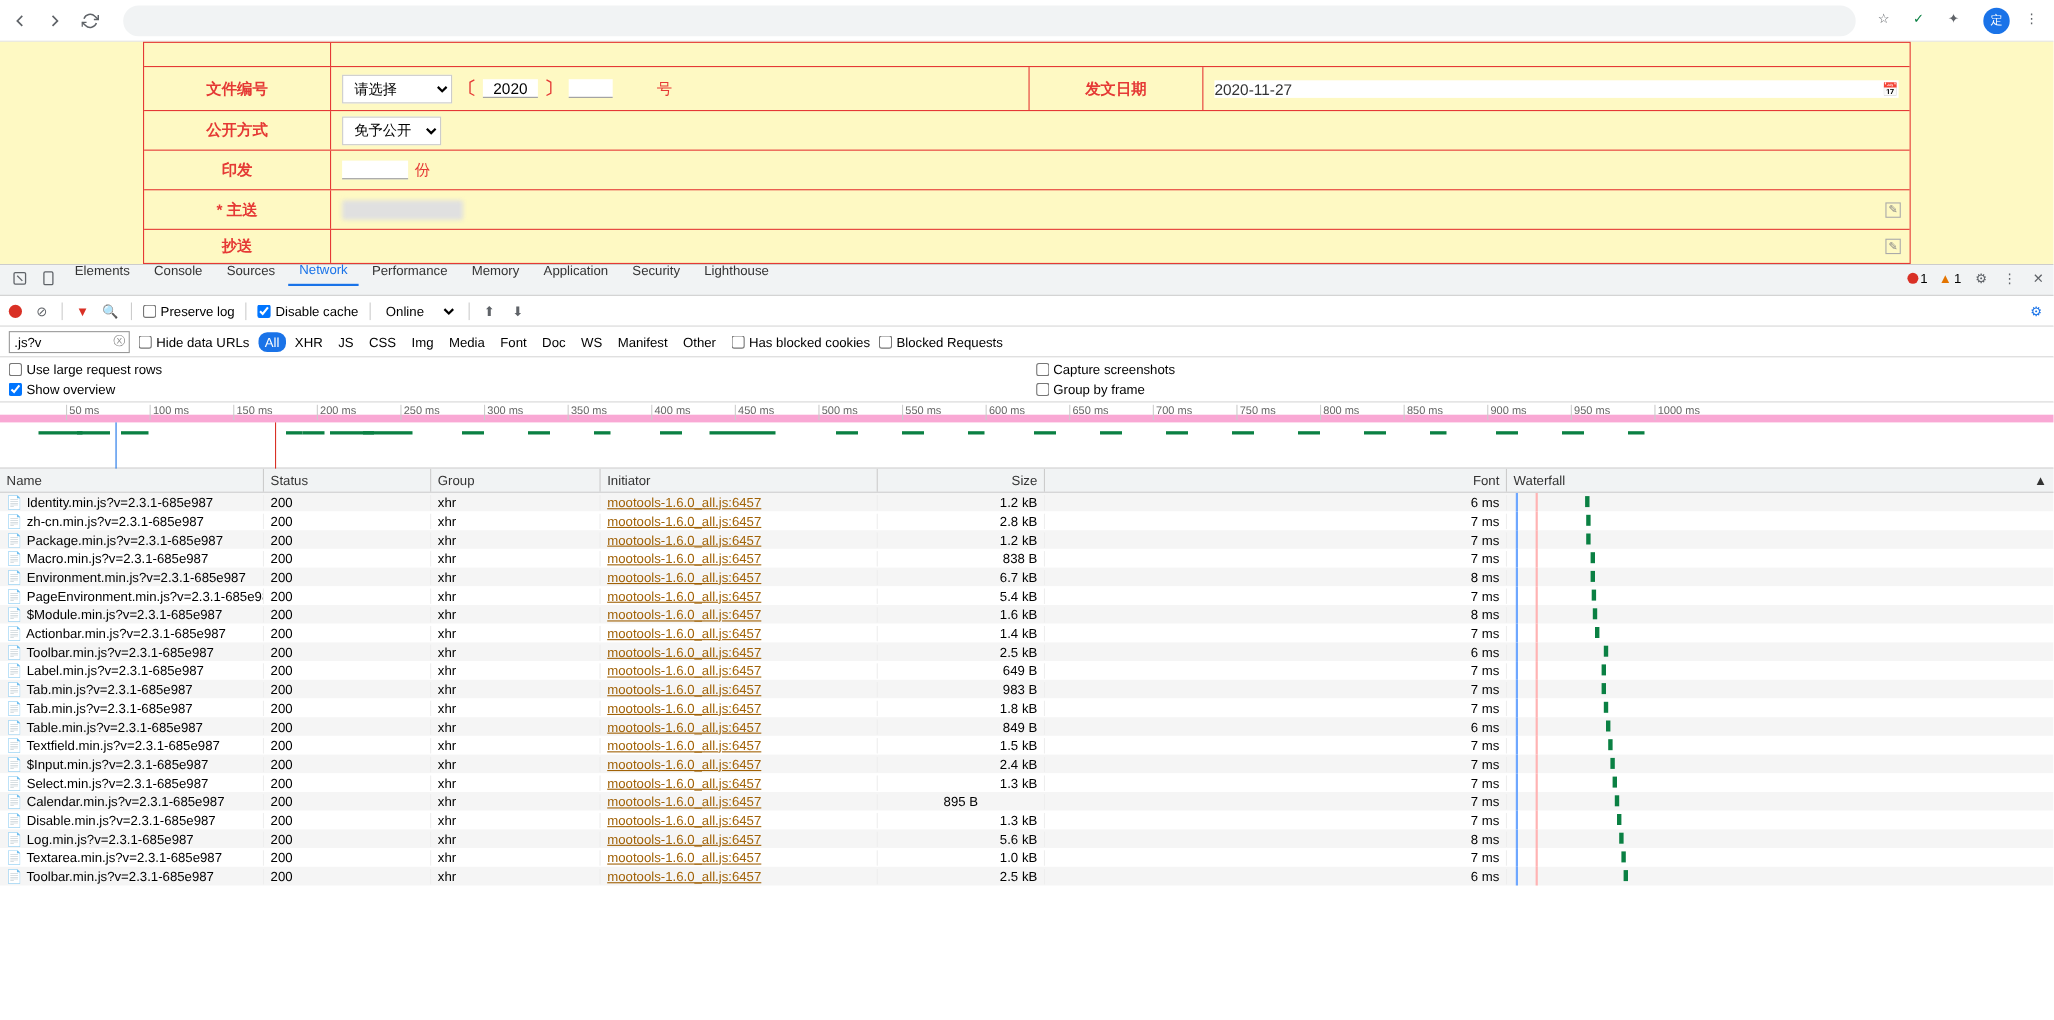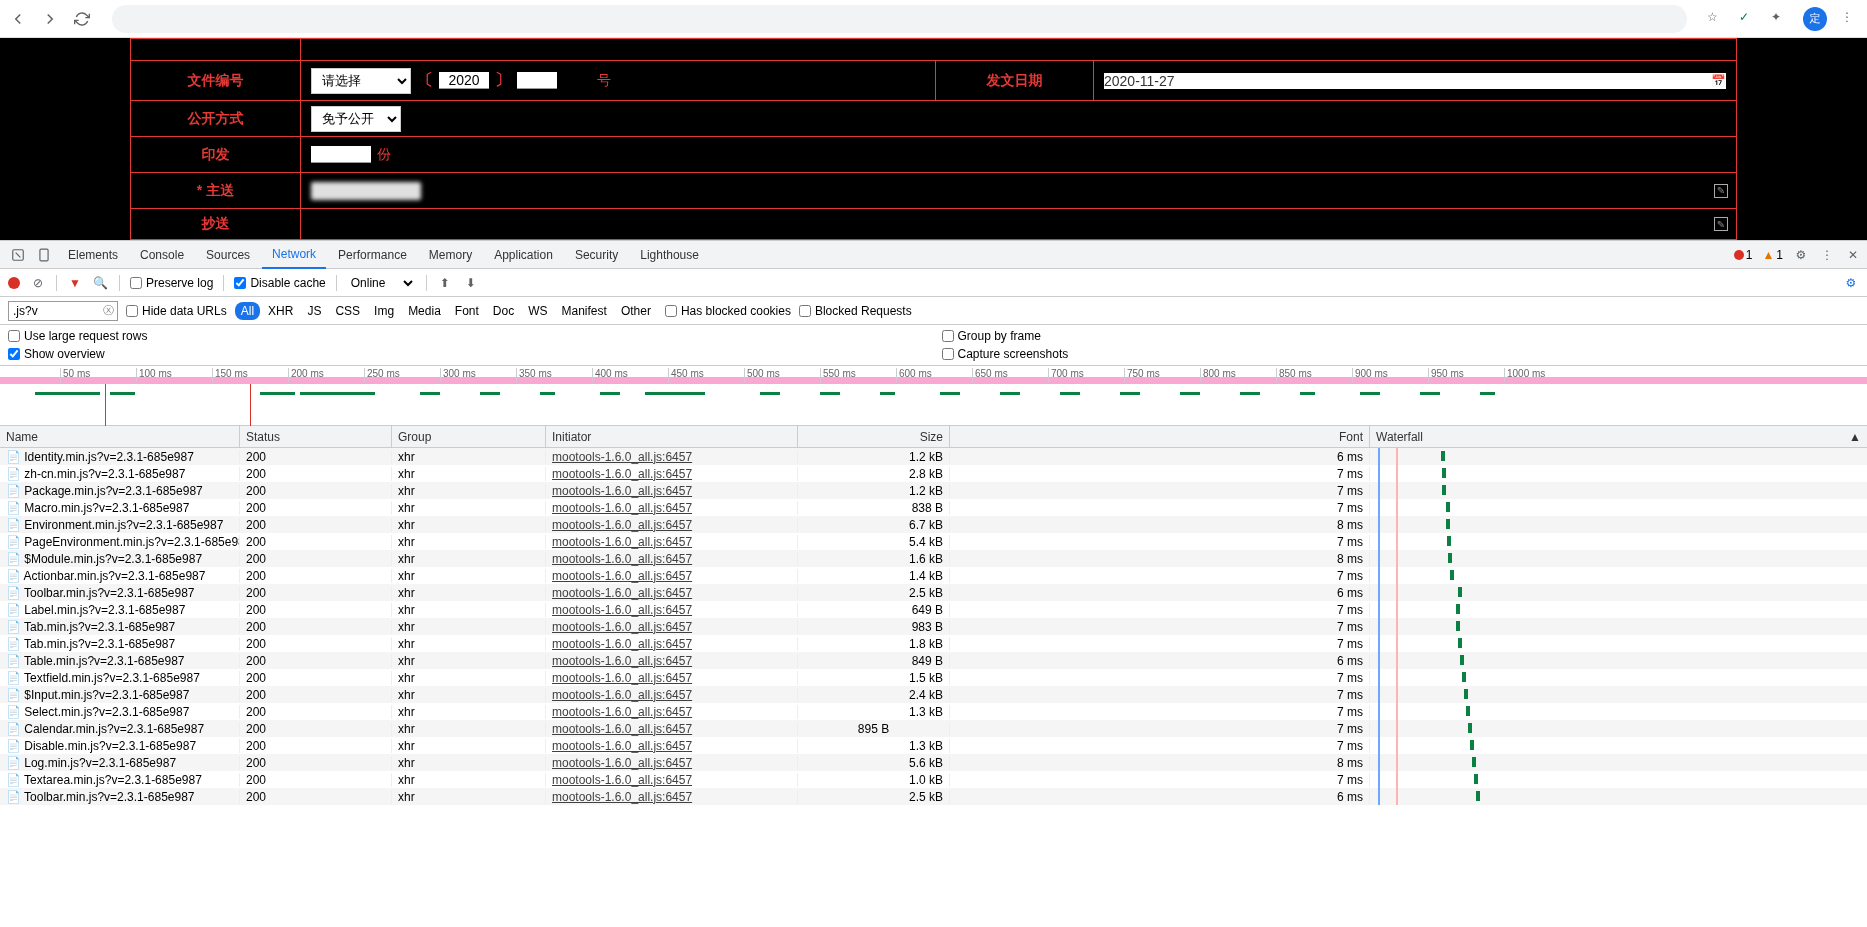--- a/index.html
+++ b/index.html
@@ -4,39 +4,39 @@
 <style>
 *{margin:0;padding:0;box-sizing:border-box;font-family:-apple-system,BlinkMacSystemFont,"Segoe UI",Arial,sans-serif;font-size:12px}
 body{background:#fff;width:1867px;height:927px;overflow:hidden;display:flex;flex-direction:column}
 .topbar{height:38px;display:flex;align-items:center;padding:0 8px;gap:12px;border-bottom:1px solid #e0e0e0}
 .nav-btn{width:20px;height:20px;display:flex;align-items:center;justify-content:center;color:#5f6368;cursor:pointer}
 .url-bar{flex:1;height:28px;background:#f1f3f4;border-radius:14px;margin:0 8px}
 .top-icons{display:flex;gap:14px;align-items:center}
 .ext-icon{width:18px;height:18px;color:#5f6368}
 .avatar{width:24px;height:24px;border-radius:50%;background:#1a73e8;color:#fff;display:flex;align-items:center;justify-content:center;font-size:11px}
 
-.page{flex:0 0 auto;padding:0 50px;background:#000000}
+.page{flex:0 0 auto;padding:0 50px;background:#fef9c3}
 .form-wrap{margin-left:80px;margin-right:80px;border:1px solid #e53935}
 .row{display:flex;border-bottom:1px solid #e53935}
 .row:last-child{border-bottom:none}
 .lbl{color:#e53935;font-weight:bold;font-size:14px;display:flex;align-items:center;justify-content:center;border-right:1px solid #e53935;flex-shrink:0}
 .lbl-w1{width:170px}
 .cell{flex:1;display:flex;align-items:center;padding:6px 10px;position:relative}
 .cell-border-r{border-right:1px solid #e53935}
 .sel{height:26px;border:1px solid #ccc;background:#fff;padding:0 6px;font-size:13px}
 .bracket{color:#e53935;font-size:16px;font-weight:bold;margin:0 6px}
 .yr{border:none;border-bottom:1px solid #999;width:50px;text-align:center;font-size:14px}
 .hao{color:#e53935;font-size:14px;margin-left:40px}
 .date-in{border:none;font-size:14px;color:#333;flex:1}
 .cal-ico{position:absolute;right:10px;color:#888}
 .blur{display:inline-block;width:110px;height:18px;background:#e0e0e0;filter:blur(2px);border-radius:2px}
 .check-ico{position:absolute;right:8px;color:#888;border:1px solid #aaa;width:14px;height:14px;display:flex;align-items:center;justify-content:center;font-size:10px}
 
 .dt{flex:1;display:flex;flex-direction:column;border-top:1px solid #ccc;min-height:0}
-.dt-tabs{display:flex;align-items:center;height:28px;border-bottom:1px solid #ccc;padding:8px 6px;gap:2px;background:#f1f3f4}
+.dt-tabs{display:flex;align-items:flex-end;height:28px;border-bottom:1px solid #ccc;padding:8px 6px;gap:2px;background:#f1f3f4}
 .dt-tab-ico{width:24px;display:flex;justify-content:center;color:#5f6368}
 .dt-tab{padding:0 10px;height:28px;display:flex;align-items:center;color:#333;cursor:pointer}
 .dt-tab.active{color:#1a73e8;border-bottom:2px solid #1a73e8}
 .dt-right{margin-left:auto;display:flex;gap:10px;align-items:center}
 .warn-badge{display:flex;align-items:center;gap:2px}
 .err-dot{width:10px;height:10px;border-radius:50%;background:#d93025;display:inline-block}
 .warn-tri{color:#e37400}
 
 .dt-toolbar{display:flex;align-items:center;height:28px;border-bottom:1px solid #ccc;padding:0 8px;gap:10px;background:#fff}
 .rec{width:12px;height:12px;border-radius:50%;background:#d93025}
@@ -74,21 +74,21 @@
 .col-init{width:252px}
 .col-size{width:152px;justify-content:flex-end}
 .col-time{width:420px;justify-content:flex-end}
 .col-wf{flex:1;position:relative}
 
 .grid-body{flex:1;overflow:hidden;position:relative}
 .grow{display:flex;height:17px;align-items:center}
 .grow:nth-child(odd){background:#f5f5f5}
 .grow:nth-child(even){background:#fff}
 .gc{padding:0 6px;border-right:1px solid #eee;overflow:hidden;white-space:nowrap}
-.gc-init{color:#404040;text-decoration:underline}
+.gc-init{color:#a16207;text-decoration:underline}
 .wf-cell{flex:1;position:relative;height:17px}
 .wf-tick{position:absolute;width:4px;height:10px;top:3px;background:#0a8043}
 .wf-vblue{position:absolute;top:0;bottom:0;width:2px;background:#6ea7ff;left:8px}
 .wf-vred{position:absolute;top:0;bottom:0;width:2px;background:#ffb3b3;left:26px}
 
 .status-bar{height:22px;border-top:1px solid #ccc;display:flex;align-items:center;padding:0 8px;gap:0;background:#fff}
 .sb-item{padding:0 10px;border-right:1px solid #ccc;color:#333}
 .sb-blue{color:#1a73e8}
 .sb-red{color:#d93025}
 
@@ -267,25 +267,25 @@
           <span>Use large request rows</span>
         </label>
       <label class="chk">
           <input type="checkbox" checked="" style="">
           <span>Show overview</span>
         </label>
     </div>
     <div class="opts-col">
       <label class="chk">
           <input type="checkbox" style="">
-          <span>Group by frame</span>
+          <span>Capture screenshots</span>
         </label>
       <label class="chk">
           <input type="checkbox" style="">
-          <span>Capture screenshots</span>
+          <span>Group by frame</span>
         </label>
     </div>
   </div>
 
   <div class="timeline">
     <div class="tl-ticks" id="tl-ticks">
         <span class="tl-tick" style="left: 60px;">50 ms</span>
         <span class="tl-tick" style="left: 136px;">100 ms</span>
         <span class="tl-tick" style="left: 212px;">150 ms</span>
         <span class="tl-tick" style="left: 288px;">200 ms</span>

